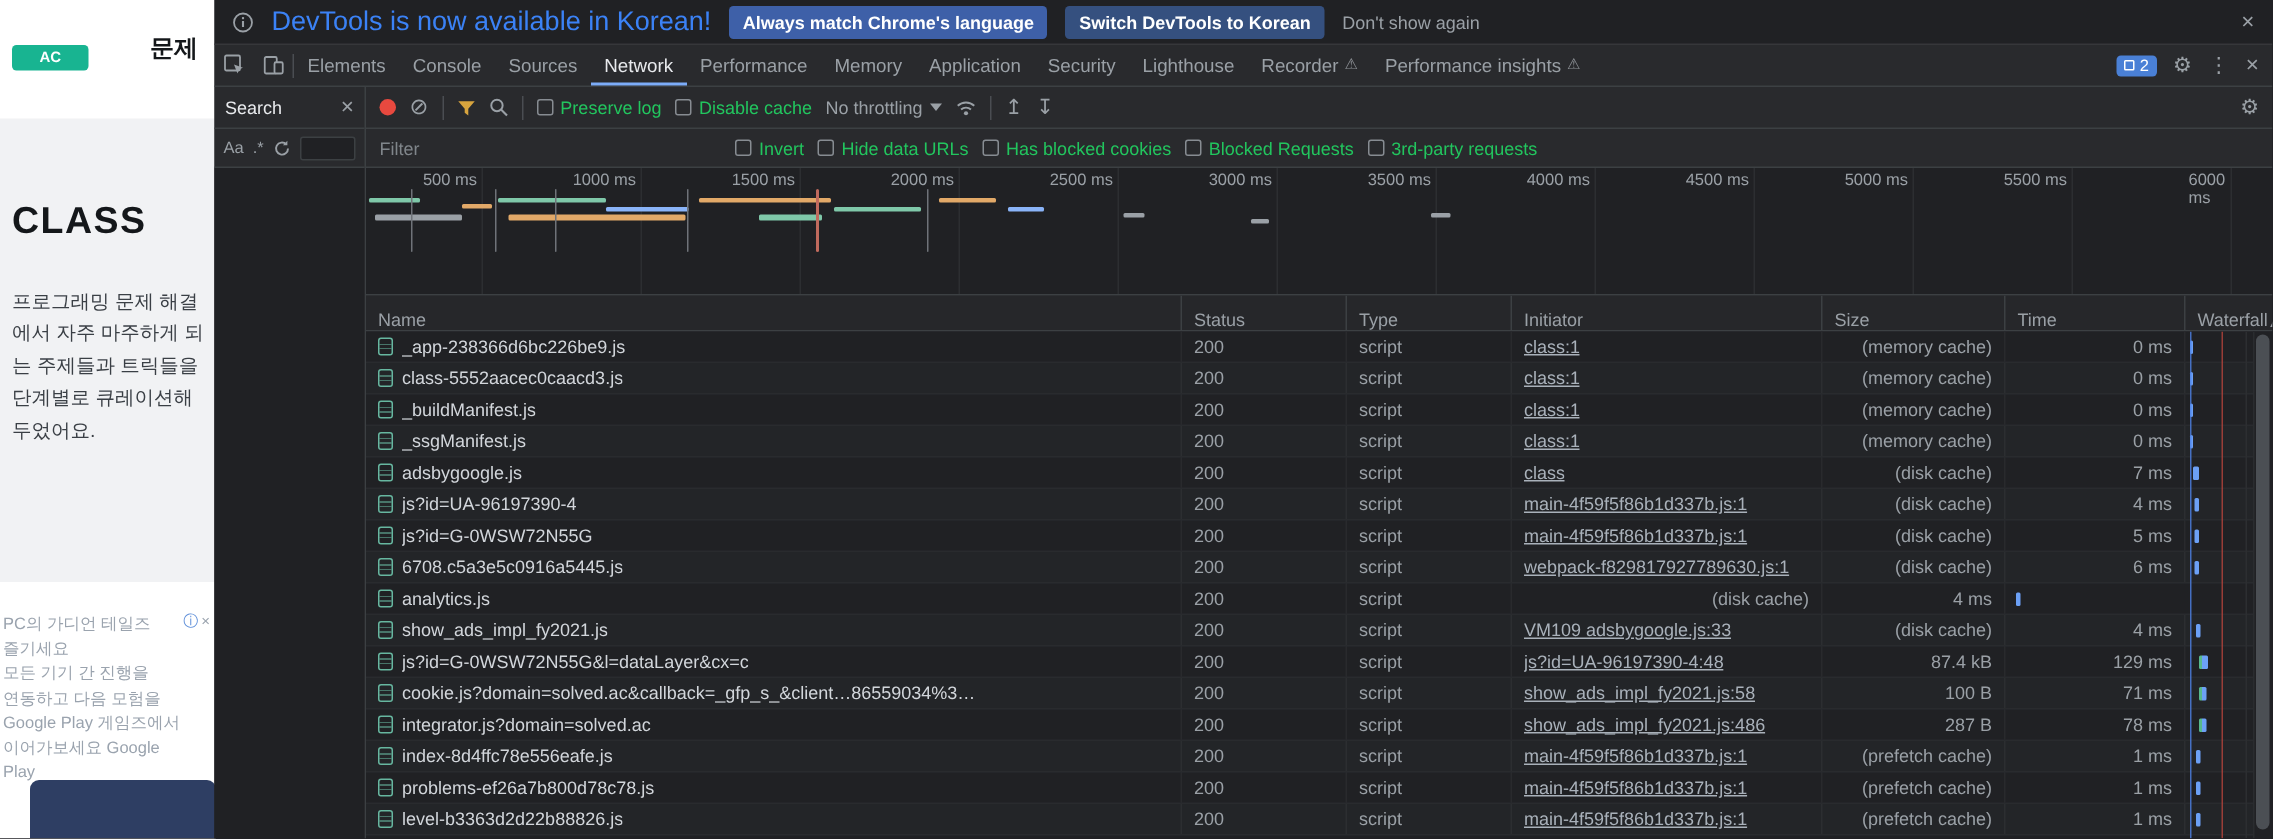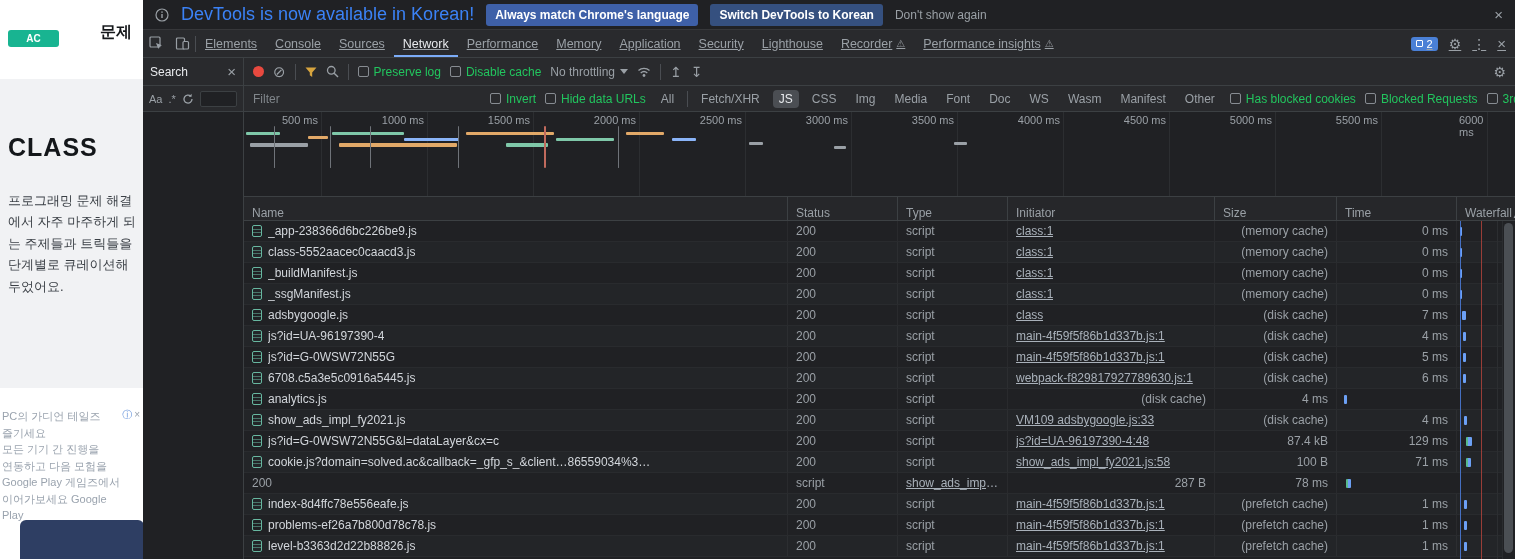--- a/index.html
+++ b/index.html
@@ -35,21 +35,21 @@
   svg { display:block; }
   
   .infobar { height:30px; flex:none; display:flex; align-items:center; gap:12px; padding:0 12px; background:#202124; border-bottom:1px solid #36373a; }
   .ib-msg { color:#3b82f6; font-size:18px; }
   .ib-btn { border:none; border-radius:3px; padding:4px 9px; font-size:12px; font-weight:bold; color:#fff; cursor:pointer;
     background:var(--infobar-primary); font-family:inherit; }
   .ib-btn.secondary { background:var(--infobar-secondary); }
   .ib-dismiss { color:#9aa0a6; font-size:12px; }
   .ib-close { margin-left:auto; font-size:15px; color:#9aa0a6; cursor:pointer; }
   
-  .tabbar { height:28px; flex:none; display:flex; align-items:stretch; background:#292a2d; border-bottom:1px solid #3c4043;text-decoration:underline; }
+  .tabbar { height:28px; flex:none; display:flex; align-items:stretch; background:#292a2d; border-bottom:1px solid #3c4043; }
   .tb-icon { width:26px; display:flex; align-items:center; justify-content:center; }
   .vsep { width:1px; height:16px; background:#4a4d52; align-self:center; flex:none; }
   .dtabs { display:flex; align-items:stretch; }
   .dtab { padding:0 9px; display:flex; align-items:center; gap:4px; font-size:12.5px; color:#9aa0a6; white-space:nowrap; cursor:pointer; }
   .dtab.active { color:#e8eaed; box-shadow: inset 0 -2px 0 var(--accent); }
   .dtab .warn { font-size:10px; color:#8d9196; }
   .tab-right { margin-left:auto; display:flex; align-items:center; gap:11px; padding-right:9px; }
   .issues { display:flex; align-items:center; gap:4px; background:var(--badge-blue); color:#fff; border-radius:3px; padding:1px 5px; font-size:11px; cursor:pointer; }
   .issues .sq { width:7px; height:7px; border:1px solid #fff; border-radius:1px; }
   .gear { font-size:14px; cursor:pointer; } .kebab { font-size:14px; cursor:pointer; } .xclose { font-size:15px; cursor:pointer; }
@@ -300,35 +300,20 @@
       <div class="filterbar">
         <input class="filter-input" placeholder="Filter" style="">
         <label class="cb">
           <span class="cbbox"></span>
           <span>Invert</span>
         </label>
         <label class="cb">
           <span class="cbbox"></span>
           <span>Hide data URLs</span>
         </label>
-        <div class="chips">
-            <span class="chip">All</span>
-            <span class="vsep"></span>
-            <span class="chip">Fetch/XHR</span>
-            <span class="chip active">JS</span>
-            <span class="chip">CSS</span>
-            <span class="chip">Img</span>
-            <span class="chip">Media</span>
-            <span class="chip">Font</span>
-            <span class="chip">Doc</span>
-            <span class="chip">WS</span>
-            <span class="chip">Wasm</span>
-            <span class="chip">Manifest</span>
-            <span class="chip">Other</span>
-          </div>
         <label class="cb">
           <span class="cbbox"></span>
           <span>Has blocked cookies</span>
         </label>
         <label class="cb">
           <span class="cbbox"></span>
           <span>Blocked Requests</span>
         </label>
         <label class="cb">
           <span class="cbbox"></span>
@@ -605,20 +590,24 @@
       <span class="initlink">show_ads_impl_fy2021.js:58</span>
     </div>
     <div class="c size">100 B</div>
     <div class="c time">71 ms</div>
     <div class="wf">
                 <span class="bar big" style="left: 9px; width: 5px;"></span>
               </div>
   </div>
 
   <div class="rrow">
+    <div class="c name">
+      <span class="ficon"></span>
+      <span class="ntext">integrator.js?domain=solved.ac</span>
+    </div>
     <div class="c status">200</div>
     <div class="c type">script</div>
     <div class="c init">
       <span class="initlink">show_ads_impl_fy2021.js:486</span>
     </div>
     <div class="c size">287 B</div>
     <div class="c time">78 ms</div>
     <div class="wf">
                 <span class="bar big" style="left: 9px; width: 5px;"></span>
               </div>

